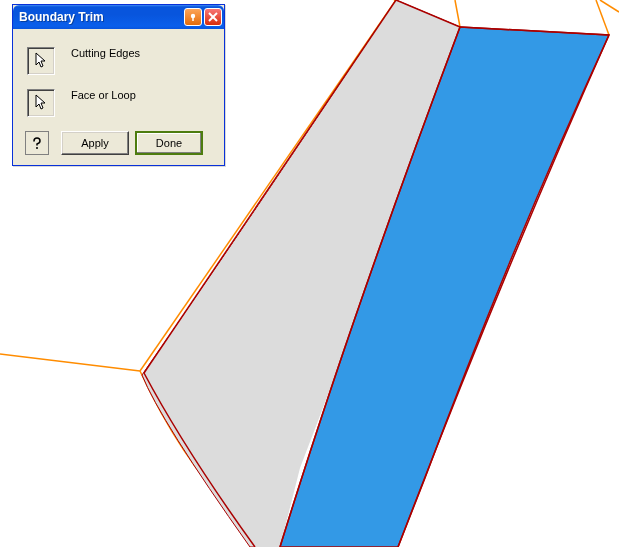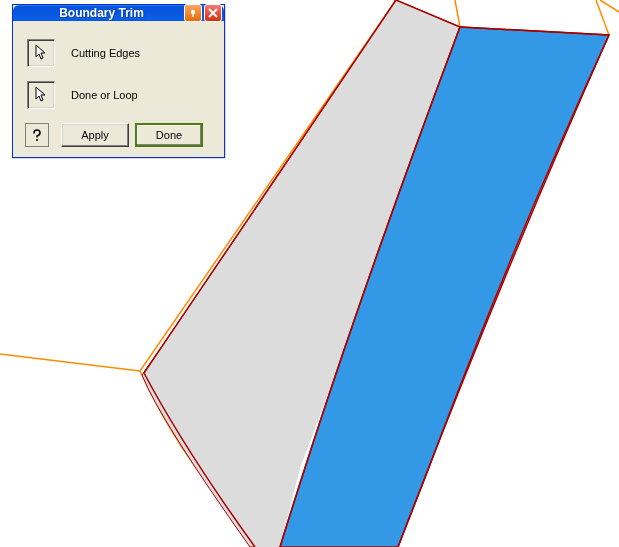--- a/index.html
+++ b/index.html
@@ -24,28 +24,27 @@
   .dialog {
     position: absolute;
     top: 4px;
     left: 12px;
     width: 213px;
     background: #ece9d8;
     border: 1px solid #0831d9;
     box-shadow: 1px 1px 0 rgba(0,0,0,0.15);
   }
   .titlebar {
-    height: 16px;
+    height: 24px;
     background: linear-gradient(to bottom, #3f8cf3 0%, #0855dd 8%, #0855dd 40%, #0a5feb 88%, #0855dd 100%);
     display: flex;
     align-items: center;
     padding: 0 2px 0 6px;
     border-radius: 6px 6px 0 0;
     position: relative;
-    text-align: center;
   }
   .titlebar-text {
     color: #ffffff;
     font-weight: bold;
     flex: 1;
     text-shadow: 1px 1px 0 rgba(0,0,0,0.3);
     font-size: 12px;
   }
   .titlebar-btns { display: flex; gap: 2px; }
   .tb-btn {
@@ -60,21 +59,20 @@
     font-weight: bold;
     color: #ffffff;
   }
   .tb-pin { background: linear-gradient(to bottom, #fca55a, #e56c0a); }
   .tb-close { background: linear-gradient(to bottom, #f87676, #d92d0b); font-family: Arial; font-size: 13px; line-height: 1; }
   .dialog-body {
     padding: 10px 10px 10px 10px;
   }
   .opt-row {
     display: flex;
-    align-items: center;
     gap: 16px;
     margin: 8px 0 14px 4px;
   }
   .sel-btn {
     width: 28px;
     height: 28px;
     background: #ece9d8;
     border-top: 1px solid #808080;
     border-left: 1px solid #808080;
     border-right: 1px solid #ffffff;
@@ -193,21 +191,21 @@
         </svg>
       </div>
       <span class="opt-label">Cutting Edges</span>
     </div>
     <div class="opt-row">
       <div class="sel-btn">
         <svg viewBox="0 0 14 18">
           <path d="M2 1 L2 13 L5 10 L7 15 L9 14 L7 9 L11 9 Z" fill="#fff" stroke="#000" stroke-width="1"></path>
         </svg>
       </div>
-      <span class="opt-label">Done or Loop</span>
+      <span class="opt-label">Face or Loop</span>
     </div>
     <div class="action-row">
       <div class="help-btn">
         <svg width="14" height="14" viewBox="0 0 14 14">
           <path d="M4 5 Q4 2 7 2 Q10 2 10 5 Q10 7 7 8 L7 9" fill="none" stroke="#000" stroke-width="1.5" stroke-linecap="round"></path>
           <circle cx="7" cy="12" r="1" fill="#000"></circle>
         </svg>
       </div>
       <div class="win-btn">
         <span>Apply</span>

